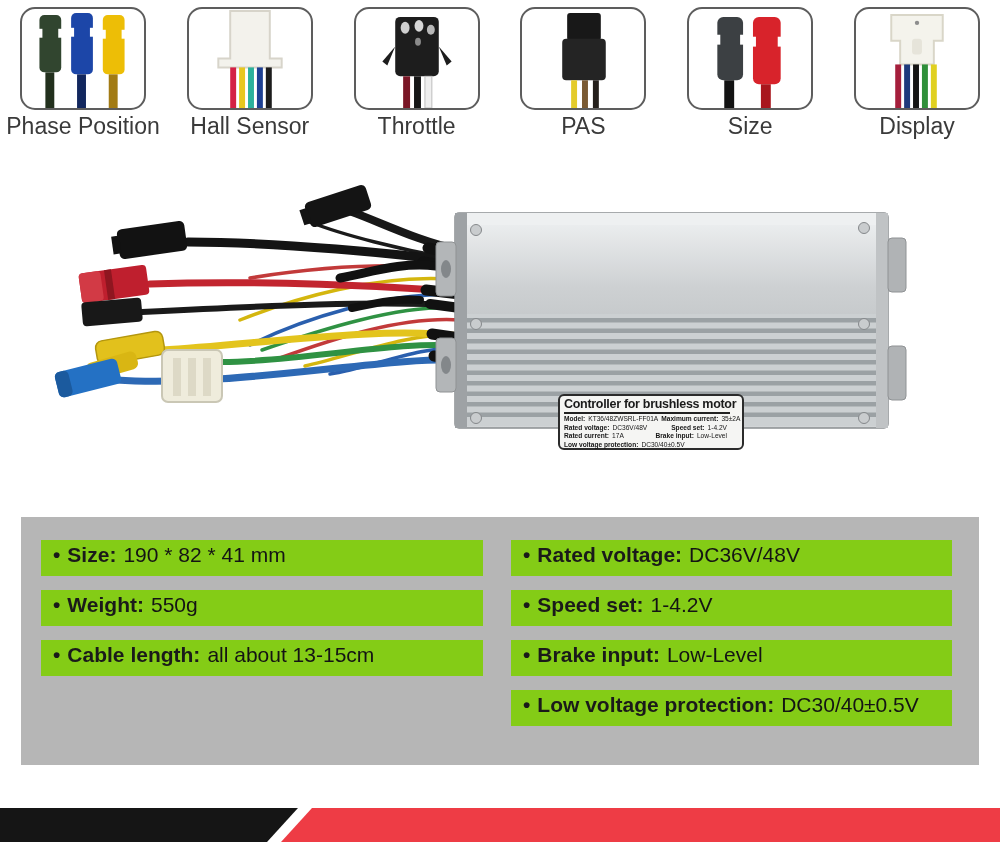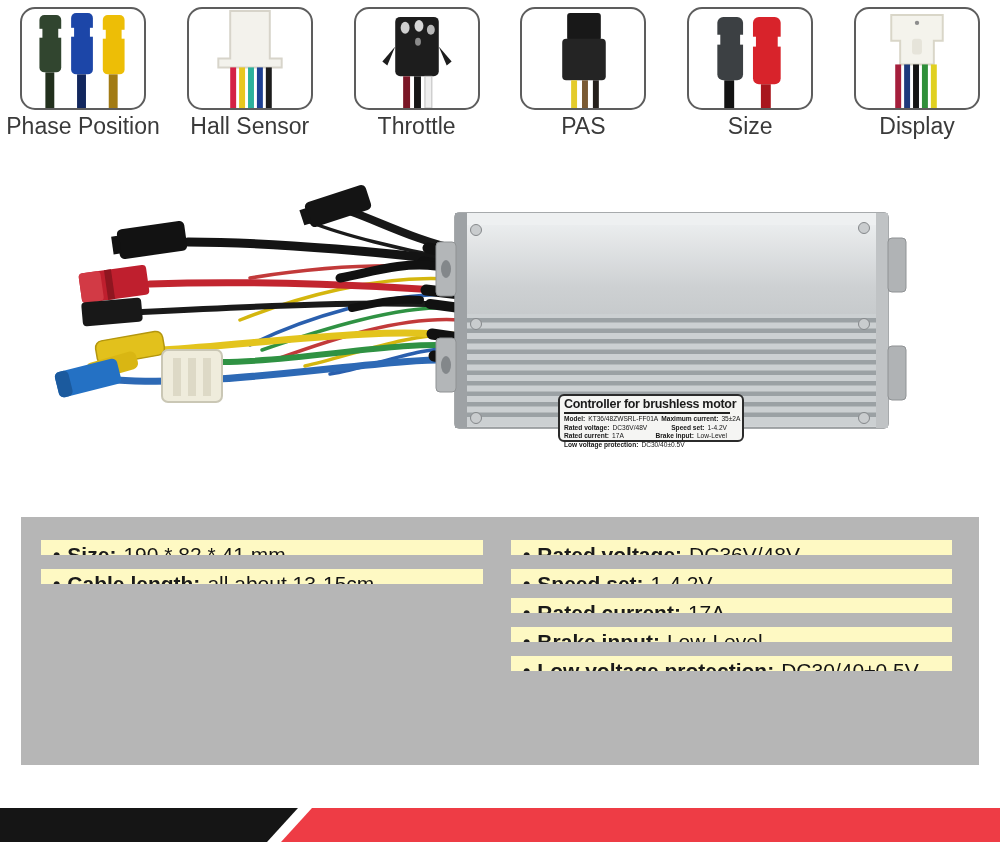--- a/index.html
+++ b/index.html
@@ -12,36 +12,36 @@
   .thumb{width:126px;height:103px;border:2px solid #5d5d5d;border-radius:15px;background:#fff;
          box-sizing:border-box;overflow:hidden;}
   .thumb svg{display:block;width:100%;height:100%;}
   .card-label{margin-top:3px;font-size:23px;color:#3a3a3a;white-space:nowrap;text-align:right;}
 
   
   .photo{position:absolute;left:0;top:150px;width:1000px;height:360px;}
   .photo svg{display:block;width:1000px;height:360px;}
 
   
-  .sticker{position:absolute;left:558px;top:244px;width:186px;height:48px;background:#f5f5f3;
+  .sticker{position:absolute;left:558px;top:244px;width:186px;height:56px;background:#f5f5f3;
            border:2px solid #2b2b2b;border-radius:6px;box-sizing:border-box;padding:1px 12px 0 4px;}
   .st-title{font-size:12.5px;font-weight:bold;text-align:center;letter-spacing:-0.3px;
             border-bottom:2px solid #222;padding-bottom:1px;margin-bottom:1px;white-space:nowrap;}
   .st-row{display:flex;font-size:6.6px;line-height:8.6px;white-space:nowrap;color:#161616;}
   .st-pair{display:flex;}
   .st-pair.first{width:112px;}
   .st-l{font-weight:bold;margin-right:3px;}
   .st-v{margin-right:3px;}
 
   
   .panel{position:absolute;left:21px;top:517px;width:958px;height:248px;background:#b6b6b6;}
   .col{position:absolute;top:23px;}
   .col.left{left:20px;width:442px;}
   .col.right{left:490px;width:441px;}
-  .row{height:15px;line-height:29px;background:#fef9c3;margin-bottom:14px;padding-left:12px;
+  .row{height:36px;line-height:29px;background:#84cc16;margin-bottom:14px;padding-left:12px;
        box-sizing:border-box;font-size:21px;white-space:nowrap;overflow:hidden;}
   .bullet{font-weight:bold;margin-right:7px;}
   .sl{font-weight:bold;margin-right:7px;}
   .sv{font-weight:normal;color:#141414;}
 
   
   .ribbon{position:absolute;left:0;top:808px;width:1000px;height:34px;}
   .ribbon svg{display:block;width:1000px;height:34px;}
 </style>
 </head>
@@ -306,32 +306,32 @@
       </div>
     </div>
   </div>
 
   <div class="panel">
     <div class="col left">
       <div class="row">
         <span class="bullet">•</span><span class="sl">Size:</span><span class="sv">190 * 82 * 41 mm</span>
       </div>
       <div class="row">
+        <span class="bullet">•</span><span class="sl">Weight:</span><span class="sv">550g</span>
+      </div>
+      <div class="row">
         <span class="bullet">•</span><span class="sl">Cable length:</span><span class="sv">all about 13-15cm</span>
       </div>
     </div>
     <div class="col right">
       <div class="row">
         <span class="bullet">•</span><span class="sl">Rated voltage:</span><span class="sv">DC36V/48V</span>
       </div>
       <div class="row">
         <span class="bullet">•</span><span class="sl">Speed set:</span><span class="sv">1-4.2V</span>
-      </div>
-      <div class="row">
-        <span class="bullet">•</span><span class="sl">Rated current:</span><span class="sv">17A</span>
       </div>
       <div class="row">
         <span class="bullet">•</span><span class="sl">Brake input:</span><span class="sv">Low-Level</span>
       </div>
       <div class="row">
         <span class="bullet">•</span><span class="sl">Low voltage protection:</span><span class="sv">DC30/40±0.5V</span>
       </div>
     </div>
   </div>
 

